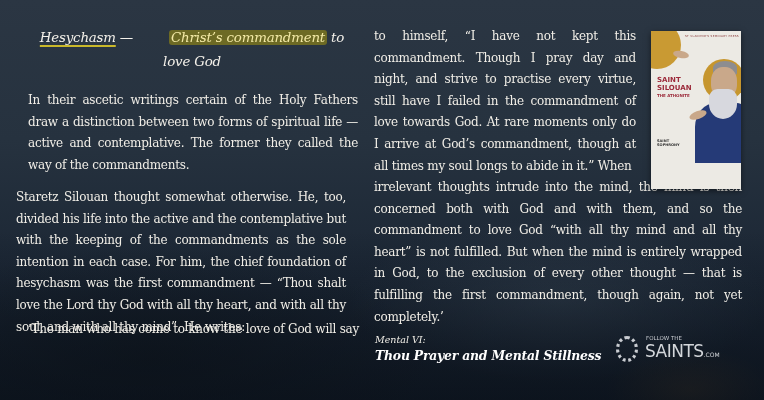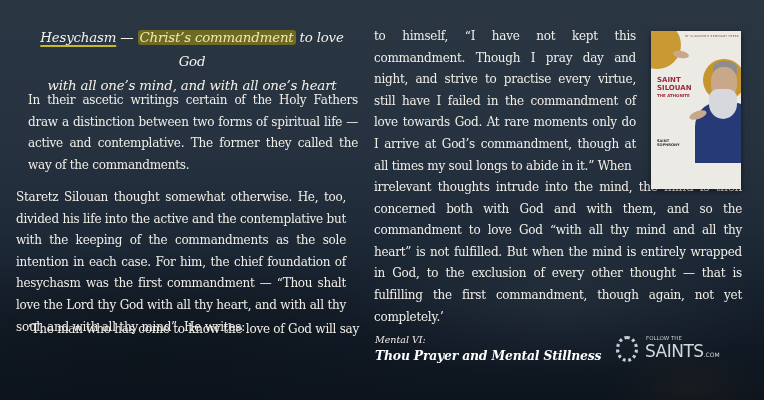--- a/index.html
+++ b/index.html
@@ -22,21 +22,21 @@
       background: linear-gradient(180deg, rgba(0,0,0,0) 0%, rgba(8,14,22,0.55) 100%);
     }
     .title {
       position: absolute; left: 28px; top: 26px; width: 328px;
       text-align: center; font-style: italic;
       font-family: "DejaVu Serif", serif;
       font-size: 13.4px; line-height: 24px; color: #f4f1ea;
       letter-spacing: -0.2px;
     }
     .u { text-decoration: underline; text-decoration-color: #c9b82a; text-decoration-thickness: 2px; text-underline-offset: 3px; }
-    .hl { background: #6d6a24; color: #f3e9a6; border-radius: 3px; padding: 0 2px; }
+    .hl { background: #6d6a24; color: #f3e9a6; border-radius: 3px; padding: 0 2px; margin-left: 32px; }
     .para {
       position: absolute; font-size: 12px; line-height: 21.6px;
       text-align: justify; color: #f1eee7; letter-spacing: -0.25px;
     }
     .p1 { left: 28px; top: 90px; width: 330px; }
     .p2 { left: 16px; top: 187px; width: 330px; }
     .p3 { left: 28px; top: 319px; width: 332px; white-space: nowrap; }
     .p4 { left: 374px; top: 26px; width: 262px; }
     .p5 { left: 374px; top: 177px; width: 368px; }
     .book {
@@ -64,21 +64,20 @@
     .logo-big { position: absolute; left: 29px; top: 8px; font-family: "DejaVu Sans", sans-serif; font-size: 17px; color: #d3d6da; letter-spacing: -0.5px; }
     .logo-com { font-size: 6px; letter-spacing: 0; }
   </style>
 </head>
 <body>
 
 <div class="bg"></div>
 
 <div class="title">
   <span class="u">Hesychasm</span><span> — </span><span class="hl">Christ’s commandment</span><span> to love God</span><br>
-  <span>with all one’s mind, and with all one’s heart</span>
 </div>
 
 <div class="para p1">In their ascetic writings certain of the Holy Fathers draw a distinction between two forms of spiritual life — active and contemplative. The former they called the way of the commandments.</div>
 <div class="para p2">Staretz Silouan thought somewhat otherwise. He, too, divided his life into the active and the contemplative but with the keeping of the commandments as the sole intention in each case. For him, the chief foundation of hesychasm was the first commandment — “Thou shalt love the Lord thy God with all thy heart, and with all thy soul, and with all thy mind”. He writes:</div>
 <div class="para p3">‘The man who has come to know the love of God will say</div>
 
 <div class="para p4">to himself, “I have not kept this commandment. Though I pray day and night, and strive to practise every virtue, still have I failed in the commandment of love towards God. At rare moments only do I arrive at God’s commandment, though at all times my soul longs to abide in it.” When</div>
 <div class="para p5">irrelevant thoughts intrude into the mind, the mind is then concerned both with God and with them, and so the commandment to love God “with all thy mind and all thy heart” is not fulfilled. But when the mind is entirely wrapped in God, to the exclusion of every other thought — that is fulfilling the first commandment, though again, not yet completely.’</div>
 
 <div class="book">

